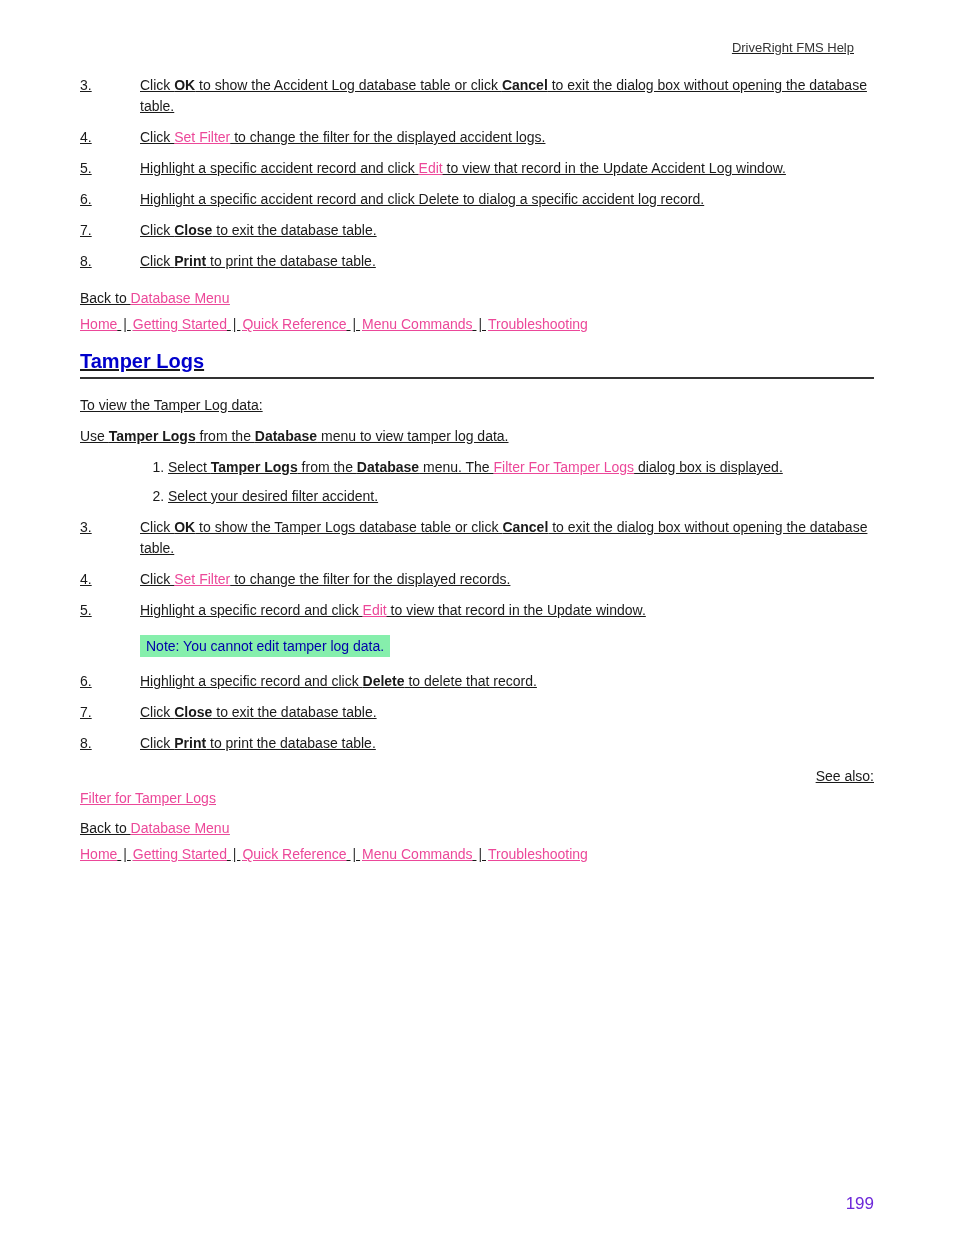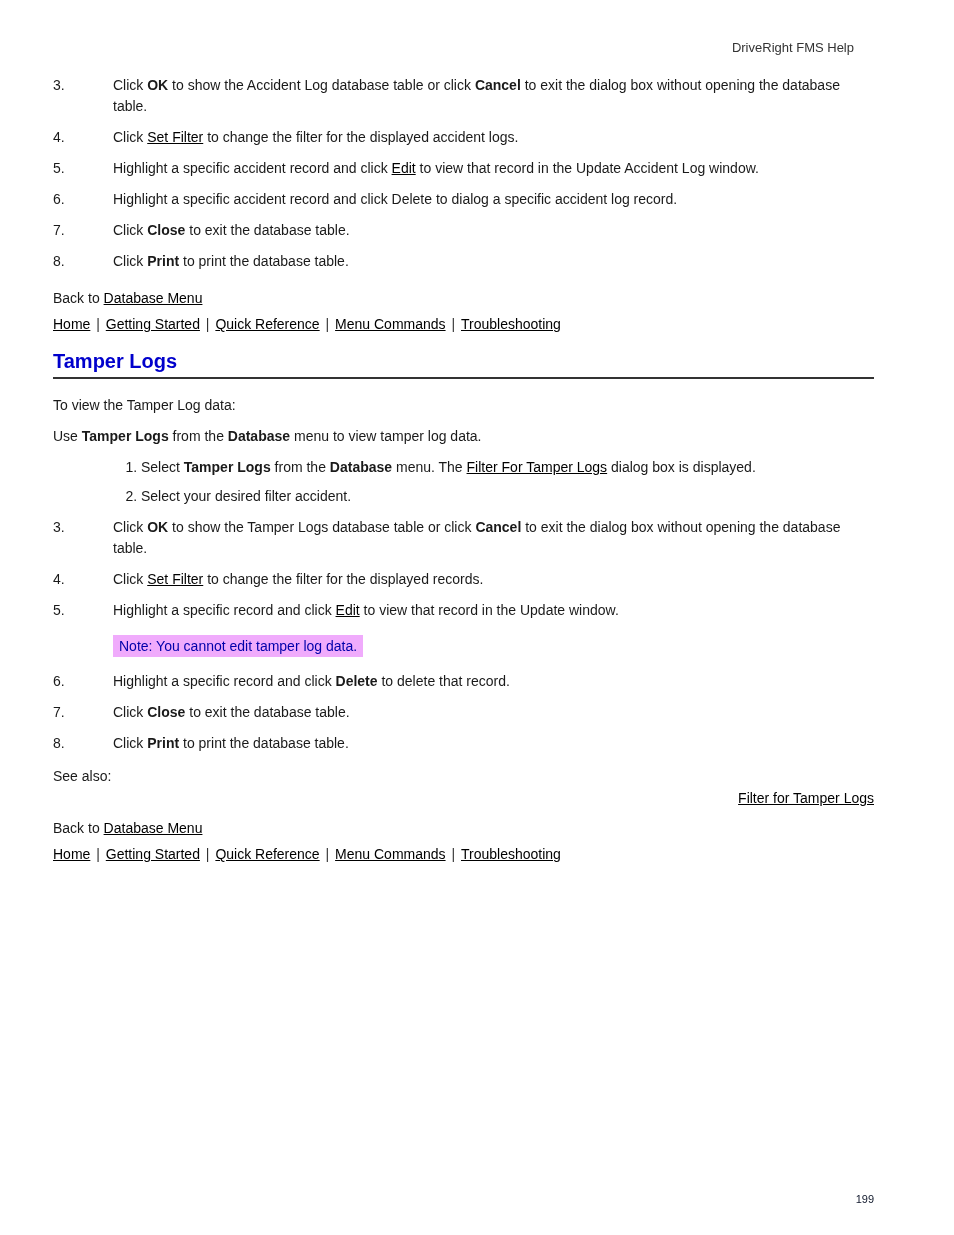--- a/index.html
+++ b/index.html
@@ -6,22 +6,23 @@
     body {
       font-family: Arial, sans-serif;
       font-size: 14px;
       color: #1a1a1a;
       background: #ffffff;
       width: 954px;
       min-height: 1235px;
       position: relative;
     }
     .page-container {
-      padding: 40px 80px 60px 53px;
+      padding: 40px 80px 60px 80px;
       max-width: 954px;
+      text-decoration: underline;
     }
     .header-right {
       text-align: right;
       color: #333;
       font-size: 13px;
       margin-bottom: 20px;
       padding-right: 20px;
     }
     .step-block {
       display: flex;
@@ -39,61 +40,61 @@
     }
     .back-to-link {
       margin: 18px 0 10px 0;
       font-size: 14px;
     }
     .nav-links {
       font-size: 14px;
       margin-bottom: 14px;
     }
     .nav-links a, .back-to-link a, .link {
-      color: #000000;
+      color: #ec4899;
       text-decoration: underline;
       cursor: pointer;
-      text-align: right;
     }
     .section-title {
       color: #0000cc;
       font-size: 20px;
       font-weight: bold;
       border-bottom: 2px solid #333;
       padding-bottom: 4px;
       margin: 18px 0 16px 0;
     }
     .intro-text {
       font-size: 14px;
       margin-bottom: 10px;
       line-height: 1.5;
     }
     .note-highlight {
-      background-color: #f0abfc;
+      background-color: #86efac;
       color: #0000aa;
       padding: 3px 6px;
       font-size: 14px;
       display: inline-block;
       margin: 4px 0 4px 60px;
     }
     .see-also {
       font-size: 14px;
       margin: 14px 0 6px 0;
+      text-align: right;
     }
     .see-also-link {
       display: block;
       margin-bottom: 4px;
       font-size: 14px;
     }
     .page-number {
       position: absolute;
-      bottom: 30px;
+      bottom: 21px;
       right: 80px;
-      font-size: 11px;
-      color: #0f172a;
+      font-size: 17px;
+      color: #6d28d9;
     }
     ol.ordered-list {
       margin-left: 60px;
       margin-bottom: 10px;
     }
     ol.ordered-list li {
       margin-bottom: 8px;
       font-size: 14px;
       line-height: 1.5;
       margin-left: 28px;

